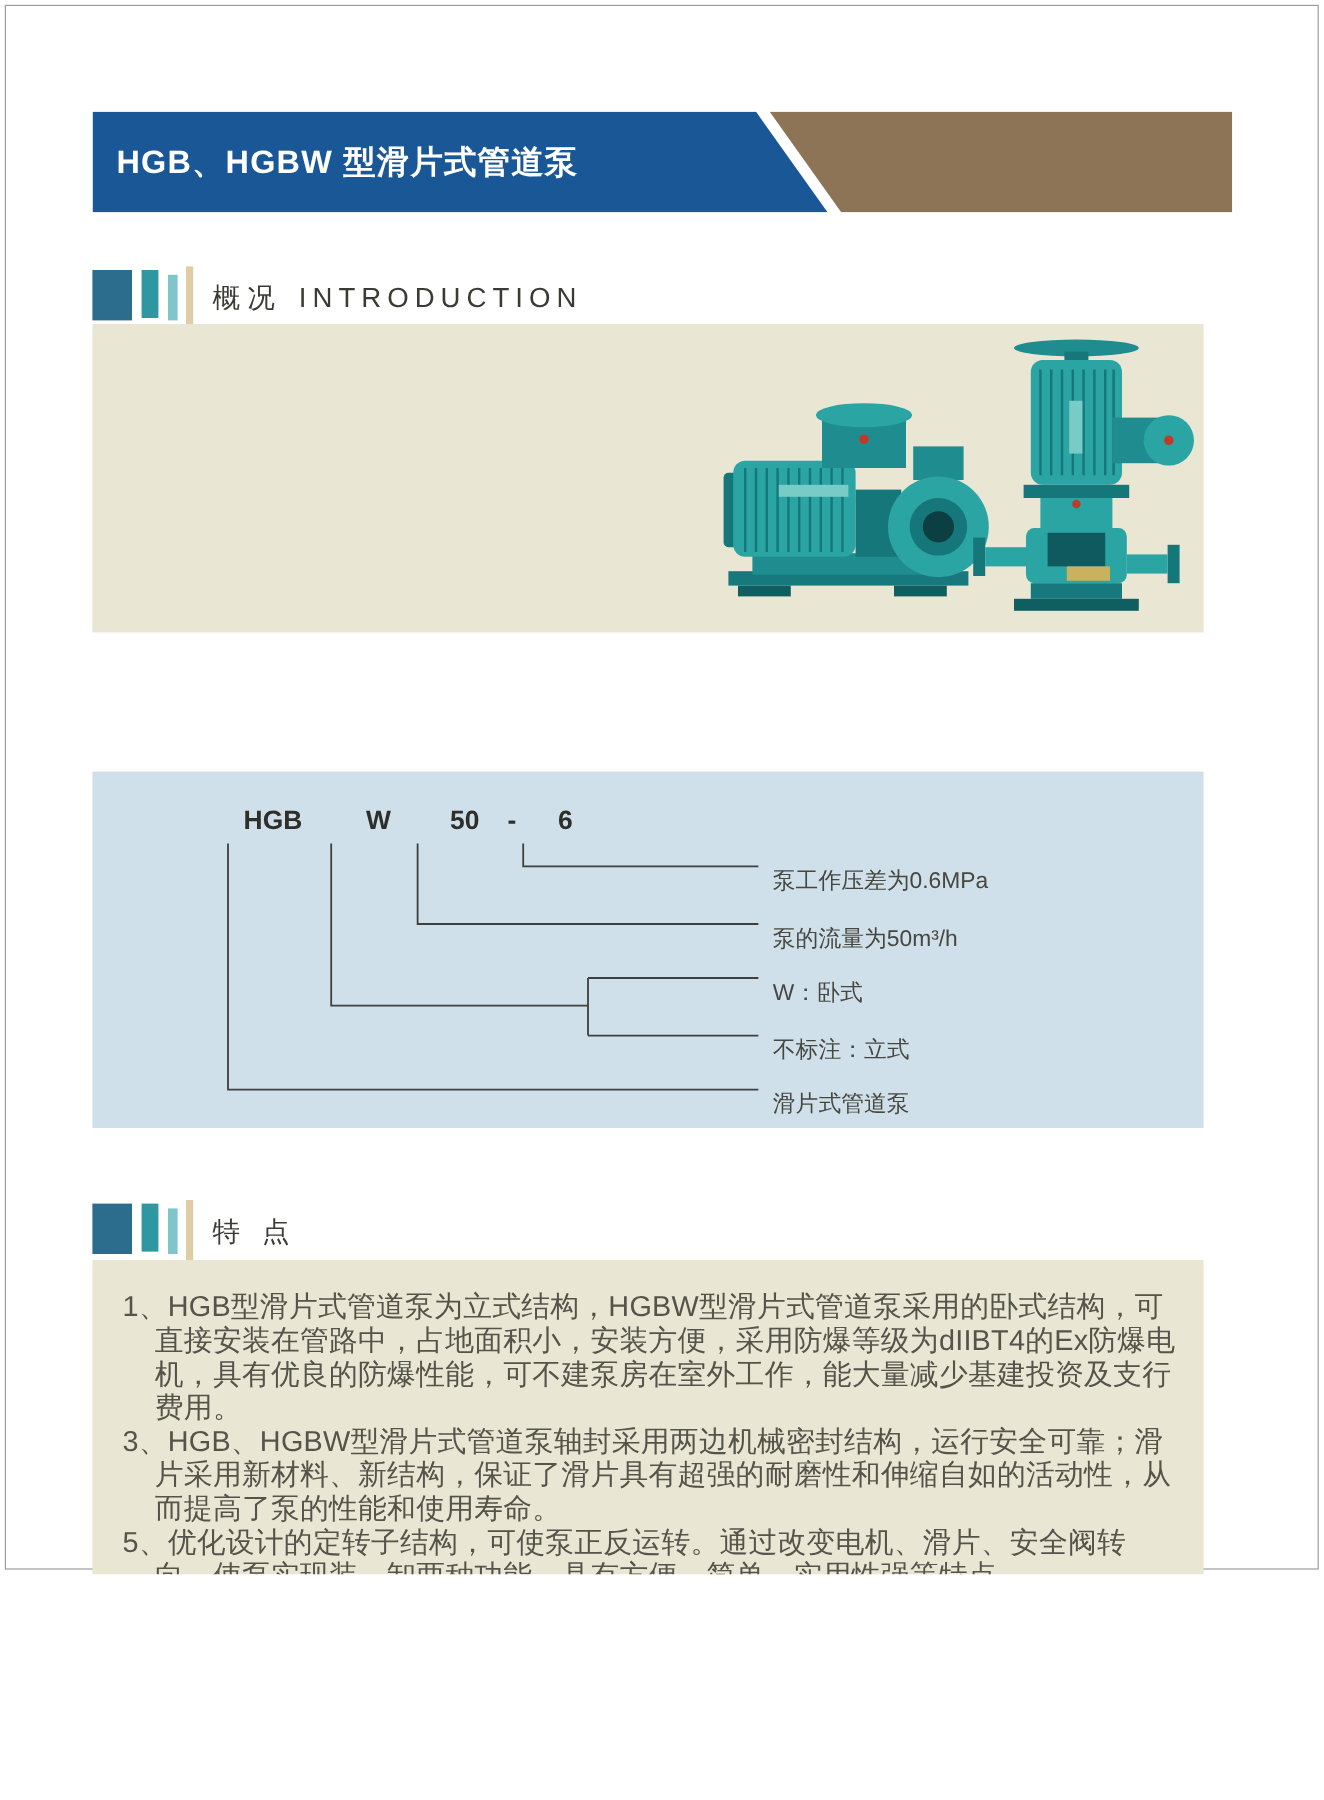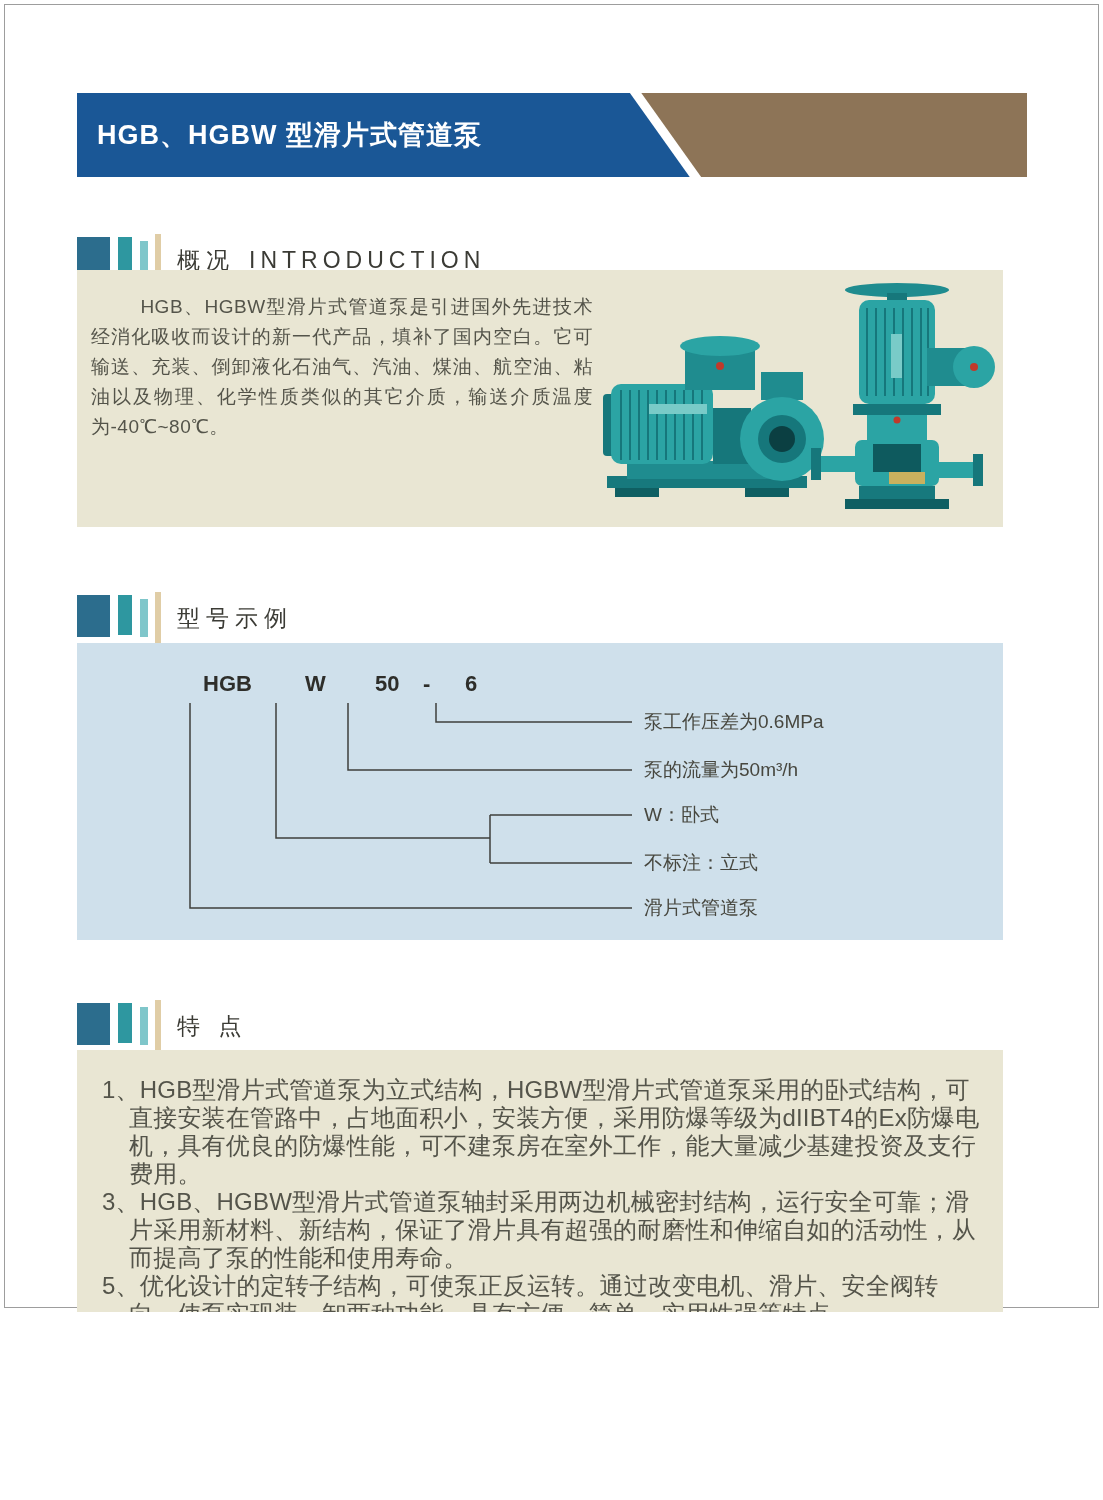--- a/index.html
+++ b/index.html
@@ -35,53 +35,52 @@
     font-size:19px;line-height:30px;color:#54544a;text-align:justify;text-indent:2.6em;
     letter-spacing:.5px;}
   .pumps-svg{position:absolute;left:520px;top:6px;}
 
   
   .model-box{position:absolute;left:77px;top:643px;width:926px;height:297px;background:#cfe0eb;}
   .code-part{position:absolute;top:28px;font-size:22px;font-weight:bold;color:#2e2e2a;margin-left:36px;}
   .cp-series{left:90px;}  .cp-orient{left:192px;} .cp-flow{left:262px;}
   .cp-dash{left:310px;}   .cp-press{left:352px;}
   .model-lines{position:absolute;left:0;top:0;}
-  .model-label{position:absolute;left:567px;font-size:19px;color:#47473f;line-height:26px;white-space:nowrap;}
+  .model-label{position:absolute;left:567px;font-size:19px;color:#47473f;line-height:26px;white-space:nowrap;margin-top:13px;}
   .ml-0{top:66px;} .ml-1{top:114px;} .ml-2{top:159px;} .ml-3{top:207px;} .ml-4{top:252px;}
 
   
   .features-box{position:absolute;left:77px;top:1050px;width:926px;height:341px;background:#e9e6d3;}
   .features-list{position:absolute;left:25px;top:26px;width:878px;}
   .feature-item{font-size:24px;line-height:28px;color:#54544a;
     padding-left:27px;text-indent:-27px;letter-spacing:.2px;}
 </style>
 </head>
 <body>
 
 <div class="page">
   <div class="page-border"></div>
 
   <div class="banner">
     <div class="banner-blue"></div>
     <div class="banner-brown"></div>
     <div class="banner-title">HGB、HGBW 型滑片式管道泵</div>
   </div>
 
-  <div class="sect" style="top:234px;">
+  <div class="sect" style="top:222px;">
     <div class="blk1"></div>
     <div class="blk2"></div>
     <div class="blk3"></div>
     <div class="blk4"></div>
     <div class="sect-title">
       <span>概况</span><span class="en">INTRODUCTION</span>
     </div>
   </div>
 
   <div class="intro-box">
-    <div class="intro-text">HGB、HGBW型滑片式管道泵是引进国外先进技术经消化吸收而设计的新一代产品，填补了国内空白。它可输送、充装、倒卸液化石油气、汽油、煤油、航空油、粘油以及物理、化学性质类似的其它介质，输送介质温度为-40℃~80℃。</div>
     <svg class="pumps-svg" width="400" height="246" viewBox="0 0 400 246">
 
       <g>
         <rect x="10" y="200" width="200" height="12" fill="#17797d"></rect>
         <rect x="18" y="212" width="44" height="9" fill="#0f5f62"></rect>
         <rect x="148" y="212" width="44" height="9" fill="#0f5f62"></rect>
         <rect x="30" y="185" width="160" height="18" fill="#1f8c8f"></rect>
         <rect x="6" y="118" width="12" height="62" rx="4" fill="#16777b"></rect>
         <rect x="14" y="108" width="102" height="80" rx="10" fill="#2ba4a4"></rect>
         <g stroke="#16777b" stroke-width="2">
@@ -134,27 +133,20 @@
         <rect x="214" y="172" width="10" height="32" fill="#16777b"></rect>
         <rect x="224" y="180" width="34" height="16" fill="#2ba4a4"></rect>
         <rect x="376" y="178" width="10" height="32" fill="#16777b"></rect>
         <rect x="342" y="186" width="34" height="16" fill="#2ba4a4"></rect>
         <rect x="262" y="210" width="76" height="13" fill="#17797d"></rect>
         <rect x="248" y="223" width="104" height="10" fill="#0f5f62"></rect>
       </g>
     </svg>
   </div>
 
-  <div class="sect" style="top:592px;">
-    <div class="blk1"></div>
-    <div class="blk2"></div>
-    <div class="blk3"></div>
-    <div class="blk4"></div>
-    <div class="sect-title">型号示例</div>
-  </div>
 
   <div class="model-box">
     <span class="code-part cp-series">HGB</span>
     <span class="code-part cp-orient">W</span>
     <span class="code-part cp-flow">50</span>
     <span class="code-part cp-dash">-</span>
     <span class="code-part cp-press">6</span>
 
     <svg class="model-lines" width="926" height="297" viewBox="0 0 926 297">
       <g fill="none" stroke="#3f3f3c" stroke-width="1.5">

